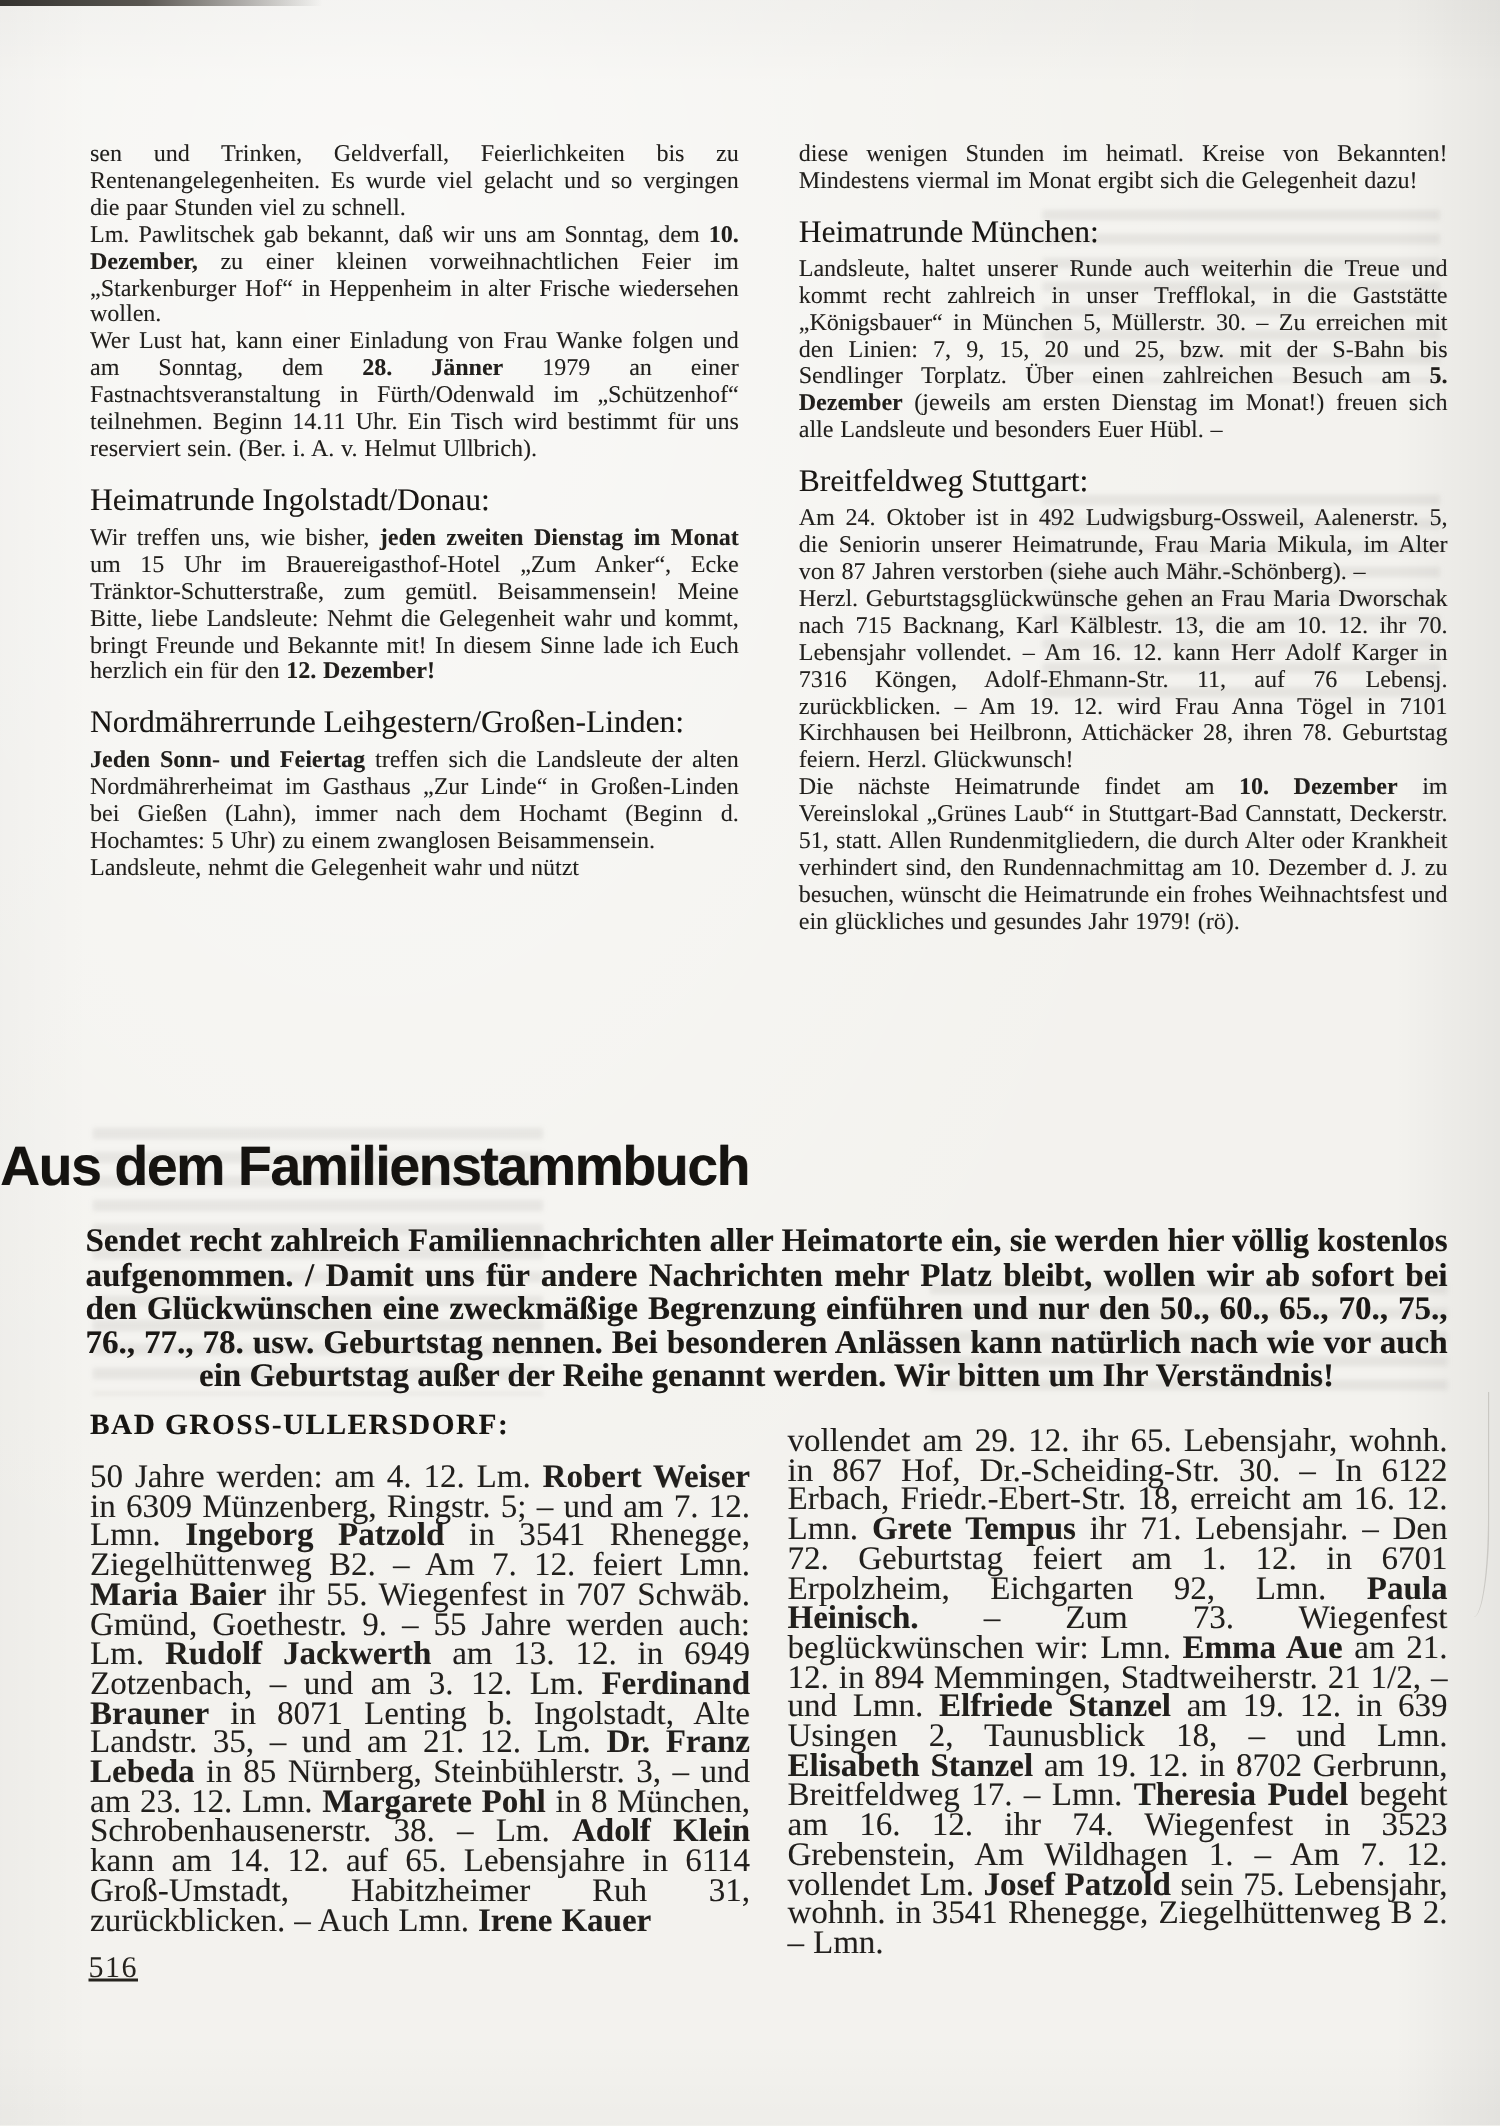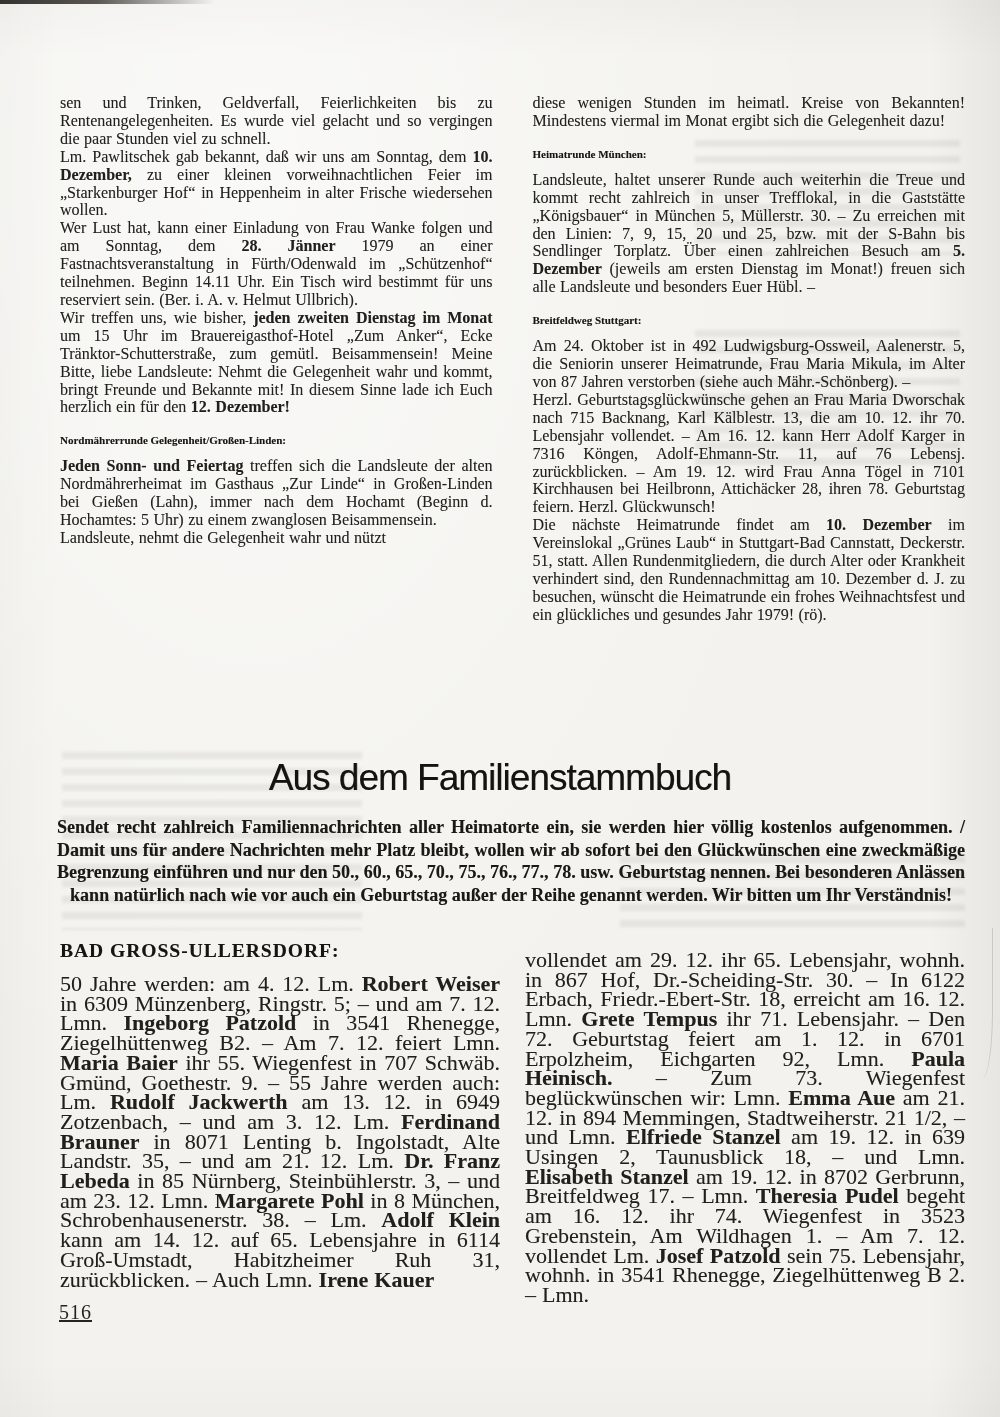--- a/index.html
+++ b/index.html
@@ -35,32 +35,32 @@
     filter:blur(1.6px);
   }
   .top-cols{position:absolute;left:60px;top:94px;width:905px;display:flex;gap:40px;}
   .bottom-cols{position:absolute;left:60px;top:940px;width:905px;display:flex;gap:25px;}
   .col{width:440px;}
   .top-cols p{
     margin:0;font-size:16px;line-height:17.9px;text-align:justify;
     word-spacing:0.5px;text-shadow:0.2px 0.2px 0 rgba(40,38,35,0.3);
   }
   .top-cols h4{
-    margin:15px 0 8px;font-size:11px;line-height:18px;font-weight:bold;color:#181613;
+    margin:15px 0 8px;font-size:21px;line-height:18px;font-weight:normal;color:#181613;
     text-shadow:0.2px 0.2px 0 rgba(40,38,35,0.35);
   }
   .headline{
-    position:absolute;left:0;top:757px;width:1000px;text-align:center;
+    position:absolute;left:0;top:757px;width:1000px;
     font-family:"Liberation Sans","DejaVu Sans",sans-serif;
-    font-weight:400;font-size:37px;letter-spacing:-1px;color:#151310;
+    font-weight:700;font-size:37px;letter-spacing:-1px;color:#151310;
     text-shadow:0.3px 0.3px 0 rgba(21,19,16,0.5);
   }
   .intro{
     position:absolute;left:57px;top:816px;width:908px;
-    font-weight:bold;font-size:18px;line-height:22.6px;
+    font-weight:bold;font-size:22px;line-height:22.6px;
     text-align:justify;text-align-last:center;color:#1b1916;
     text-shadow:0.2px 0.2px 0 rgba(27,25,22,0.4);
   }
   .bottom-cols h3{
     margin:0 0 12px;font-size:19.5px;letter-spacing:1px;font-weight:bold;color:#171512;
     text-shadow:0.2px 0.2px 0 rgba(27,25,22,0.4);
   }
   .bottom-cols p{
     margin:0;font-size:22px;line-height:19.7px;text-align:justify;
     word-spacing:0.5px;text-shadow:0.2px 0.2px 0 rgba(40,38,35,0.3);
@@ -82,22 +82,23 @@
   <div class="ghost" style="left:695px;top:140px;width:265px;height:115px;"></div>
   <div class="ghost" style="left:695px;top:330px;width:265px;height:135px;"></div>
   <div class="ghost" style="left:62px;top:752px;width:300px;height:178px;"></div>
   <div class="ghost" style="left:620px;top:856px;width:345px;height:78px;"></div>
 
   <div class="top-cols">
     <div class="col">
       <p><span>sen und Trinken, Geldverfall, Feierlichkeiten bis zu Rentenangelegenheiten. Es wurde viel gelacht und so vergingen die paar Stunden viel zu schnell.</span></p>
       <p><span>Lm. Pawlitschek gab bekannt, daß wir uns am Sonntag, dem </span><span class="b">10. Dezember,</span><span> zu einer kleinen vorweihnachtlichen Feier im „Starkenburger Hof“ in Heppenheim in alter Frische wiedersehen wollen.</span></p>
       <p><span>Wer Lust hat, kann einer Einladung von Frau Wanke folgen und am Sonntag, dem </span><span class="b">28. Jänner</span><span> 1979 an einer Fastnachtsveranstaltung in Fürth/Odenwald im „Schützenhof“ teilnehmen. Beginn 14.11 Uhr. Ein Tisch wird bestimmt für uns reserviert sein. (Ber. i. A. v. Helmut Ullbrich).</span></p>
+      <h4>Heimatrunde Ingolstadt/Donau:</h4>
       <p><span>Wir treffen uns, wie bisher, </span><span class="b">jeden zweiten Dienstag im Monat</span><span> um 15 Uhr im Brauereigasthof-Hotel „Zum Anker“, Ecke Tränktor-Schutterstraße, zum gemütl. Beisammensein! Meine Bitte, liebe Landsleute: Nehmt die Gelegenheit wahr und kommt, bringt Freunde und Bekannte mit! In diesem Sinne lade ich Euch herzlich ein für den </span><span class="b">12. Dezember!</span></p>
-      <h4>Nordmährerrunde Gelegenheit/Großen-Linden:</h4>
+      <h4>Nordmährerrunde Leihgestern/Großen-Linden:</h4>
       <p><span class="b">Jeden Sonn- und Feiertag</span><span> treffen sich die Landsleute der alten Nordmährerheimat im Gasthaus „Zur Linde“ in Großen-Linden bei Gießen (Lahn), immer nach dem Hochamt (Beginn d. Hochamtes: 5 Uhr) zu einem zwanglosen Beisammensein.</span></p>
       <p><span>Landsleute, nehmt die Gelegenheit wahr und nützt</span></p>
     </div>
     <div class="col">
       <p><span>diese wenigen Stunden im heimatl. Kreise von Bekannten! Mindestens viermal im Monat ergibt sich die Gelegenheit dazu!</span></p>
       <h4>Heimatrunde München:</h4>
       <p><span>Landsleute, haltet unserer Runde auch weiterhin die Treue und kommt recht zahlreich in unser Trefflokal, in die Gaststätte „Königsbauer“ in München 5, Müllerstr. 30. – Zu erreichen mit den Linien: 7, 9, 15, 20 und 25, bzw. mit der S-Bahn bis Sendlinger Torplatz. Über einen zahlreichen Besuch am </span><span class="b">5. Dezember</span><span> (jeweils am ersten Dienstag im Monat!) freuen sich alle Landsleute und besonders Euer Hübl. –</span></p>
       <h4>Breitfeldweg Stuttgart:</h4>
       <p><span>Am 24. Oktober ist in 492 Ludwigsburg-Ossweil, Aalenerstr. 5, die Seniorin unserer Heimatrunde, Frau Maria Mikula, im Alter von 87 Jahren verstorben (siehe auch Mähr.-Schönberg). –</span></p>
       <p><span>Herzl. Geburtstagsglückwünsche gehen an Frau Maria Dworschak nach 715 Backnang, Karl Kälblestr. 13, die am 10. 12. ihr 70. Lebensjahr vollendet. – Am 16. 12. kann Herr Adolf Karger in 7316 Köngen, Adolf-Ehmann-Str. 11, auf 76 Lebensj. zurückblicken. – Am 19. 12. wird Frau Anna Tögel in 7101 Kirchhausen bei Heilbronn, Attichäcker 28, ihren 78. Geburtstag feiern. Herzl. Glückwunsch!</span></p>

